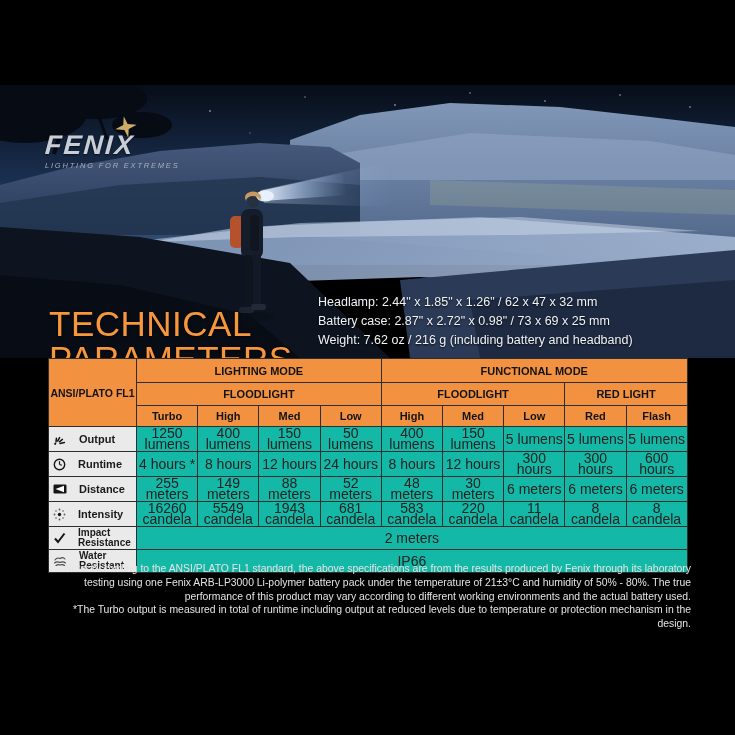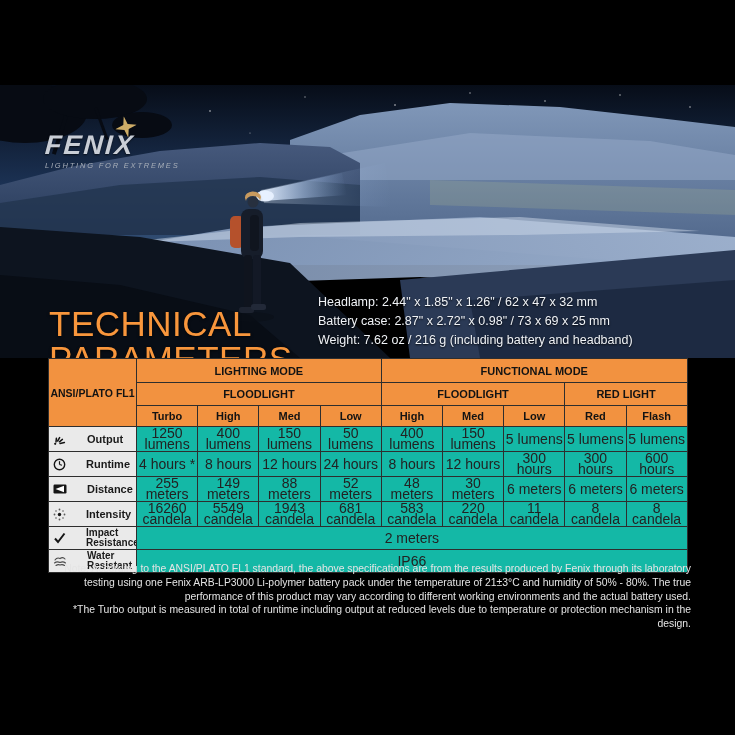--- a/index.html
+++ b/index.html
@@ -29,21 +29,21 @@
   
   .spec-table-wrap { position:absolute; left:48px; top:358px; }
   table { border-collapse:collapse; table-layout:fixed; width:639px; }
   col.labcol { width:88px; }
   col.valcol { width:61.2px; }
   td, th { border:1px solid #2e2e2e; overflow:hidden; }
   th { background:#f29240; color:#131313; font-size:11px; font-weight:bold; text-align:center; }
   th.corner { font-size:10.5px; }
   td.val { background:#14b8a6; color:#222; font-size:14px; text-align:center; line-height:11px; padding:1px 0; }
   td.lab { background:#eaeaea; color:#1a1a1a; }
-  .labwrap { display:flex; align-items:center; gap:20px; padding-left:4px; }
+  .labwrap { display:flex; align-items:center; gap:12px; padding-left:4px; }
   .labtext { font-size:11px; font-weight:bold; line-height:11px; }
   .labtext.small { font-size:10px; line-height:10.5px; }
   tr.r-mode   { height:24px; }
   tr.r-light  { height:23px; }
   tr.r-level  { height:21px; }
   tr.r-output { height:24px; }
   tr.r-run    { height:22px; }
   tr.r-dist   { height:22px;padding-left:16px; }
   tr.r-int    { height:25px;padding-left:24px; }
   tr.r-imp    { height:23px; }

